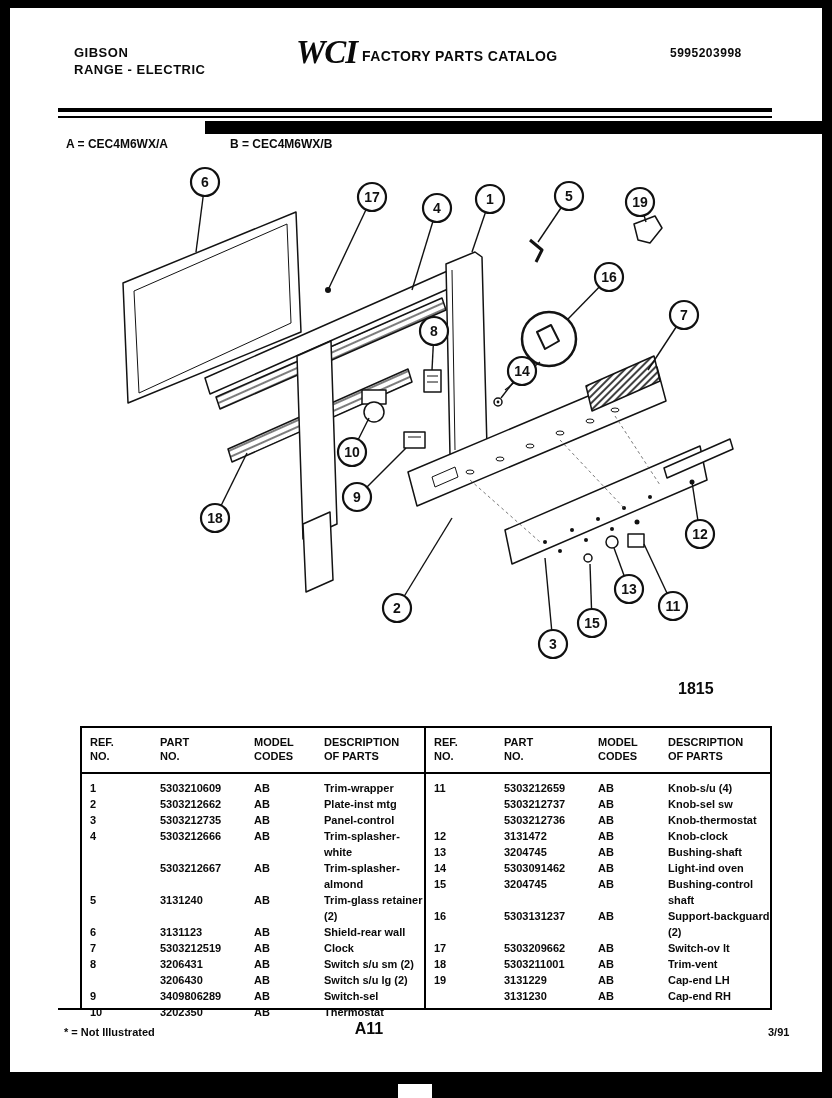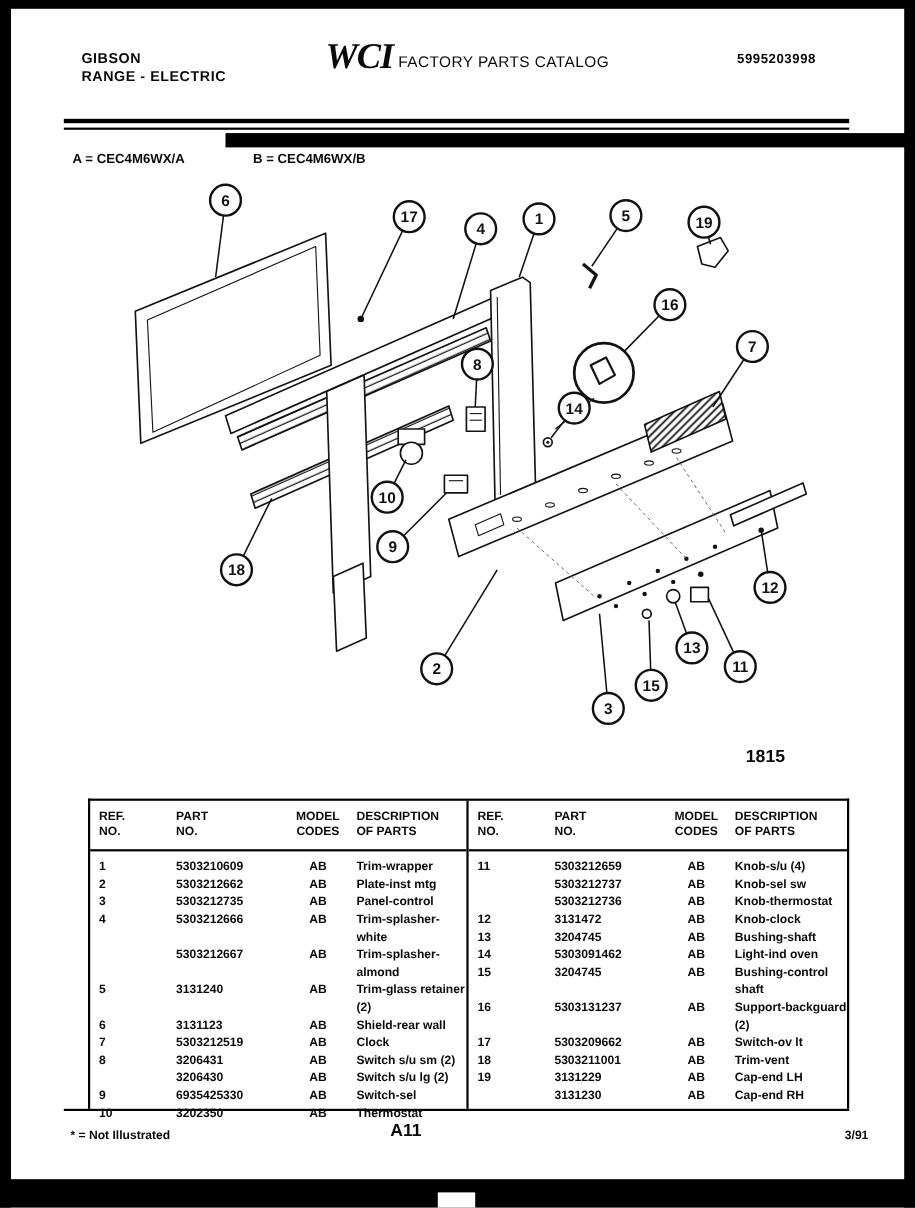--- a/index.html
+++ b/index.html
@@ -15,21 +15,21 @@
   .frame-top    { position:absolute; left:0; top:0; width:832px; height:8px;  background:#000; }
   .frame-left   { position:absolute; left:0; top:0; width:10px;  height:1098px; background:#000; }
   .frame-right  { position:absolute; right:0; top:0; width:10px; height:1098px; background:#000; }
   .frame-bottom { position:absolute; left:0; top:1072px; width:832px; height:26px; background:#000; }
   .frame-notch  { position:absolute; left:398px; top:1084px; width:34px; height:14px; background:#fff; }
 
   
   .brand { position:absolute; left:74px; top:44px; font-size:13px; font-weight:700; letter-spacing:.5px; line-height:17px; }
   .wci-logo { position:absolute; left:296px; top:34px; font-family:"Liberation Serif", serif;
               font-size:33px; font-weight:700; font-style:italic; letter-spacing:-1px; }
-  .catalog-title { position:absolute; left:362px; top:48px; font-size:14px; font-weight:400; letter-spacing:.4px; }
+  .catalog-title { position:absolute; left:362px; top:48px; font-size:14px; font-weight:700; letter-spacing:.4px; }
   .doc-number { position:absolute; left:670px; top:46px; font-size:12px; font-weight:700; letter-spacing:.5px; }
   .rule-thick { position:absolute; left:58px; top:108px; width:714px; height:4px; background:#000; }
   .rule-thin  { position:absolute; left:58px; top:116px; width:714px; height:2px; background:#000; }
   .model-bar  { position:absolute; left:205px; top:121px; width:627px; height:13px; background:#000; }
   .model-a { position:absolute; left:66px;  top:137px; font-size:12px; font-weight:700; }
   .model-b { position:absolute; left:230px; top:137px; font-size:12px; font-weight:700; }
 
   
   #diagram-svg { position:absolute; left:0; top:150px; width:832px; height:560px; }
   .callout-circle { fill:#fff; stroke:#111; stroke-width:2.2; }
@@ -50,21 +50,21 @@
     display:flex; height:46px; padding:7px 0 0 8px;
     border-bottom:2px solid #000;
     font-size:11px; font-weight:700; line-height:14px; white-space:pre-line;
   }
   .tbody { padding-top:6px; }
   .trow { display:flex; padding-left:8px; min-height:16px;
           font-size:11px; font-weight:700; line-height:16px; }
   .tcell { display:block; overflow:hidden; }
   .c-ref   { width:38px; }
   .c-part  { width:94px;margin-left:32px; }
-  .c-model { width:70px;text-align:center; }
+  .c-model { width:70px; }
   .c-desc  { flex:1; white-space:pre-line; }
   .table-bottom-rule { position:absolute; left:58px; top:1008px; width:714px; height:2px; background:#000; }
 
   
   .footer-note { position:absolute; left:64px; top:1026px; font-size:11px; font-weight:700; }
   .footer-page { position:absolute; left:0; top:1020px; width:738px; text-align:center;
                  font-size:16px; font-weight:700; }
   .footer-date { position:absolute; left:768px; top:1026px; font-size:11px; font-weight:700; }
 </style>
 </head>
@@ -375,21 +375,21 @@
           <span class="tcell c-desc">Switch s/u sm (2)</span>
         </div>
         <div class="trow">
           <span class="tcell c-ref"></span>
           <span class="tcell c-part">3206430</span>
           <span class="tcell c-model">AB</span>
           <span class="tcell c-desc">Switch s/u lg (2)</span>
         </div>
         <div class="trow">
           <span class="tcell c-ref">9</span>
-          <span class="tcell c-part">6935425330</span>
+          <span class="tcell c-part">3409806289</span>
           <span class="tcell c-model">AB</span>
           <span class="tcell c-desc">Switch-sel</span>
         </div>
         <div class="trow">
           <span class="tcell c-ref">10</span>
           <span class="tcell c-part">3202350</span>
           <span class="tcell c-model">AB</span>
           <span class="tcell c-desc">Thermostat</span>
         </div>
       </div>

